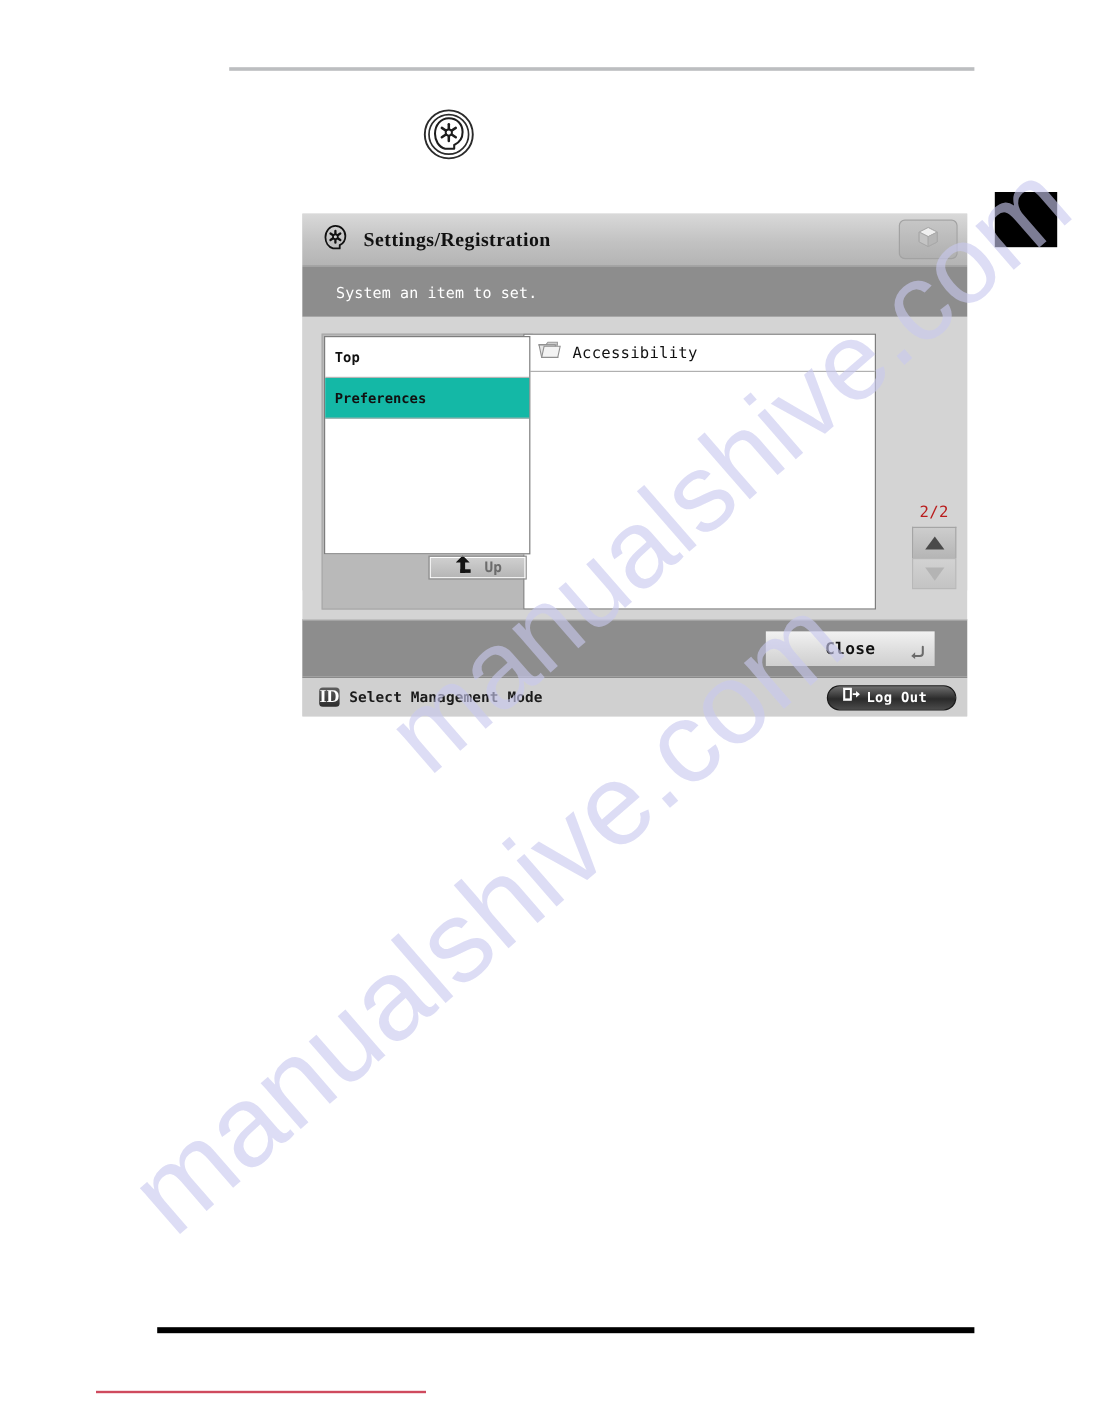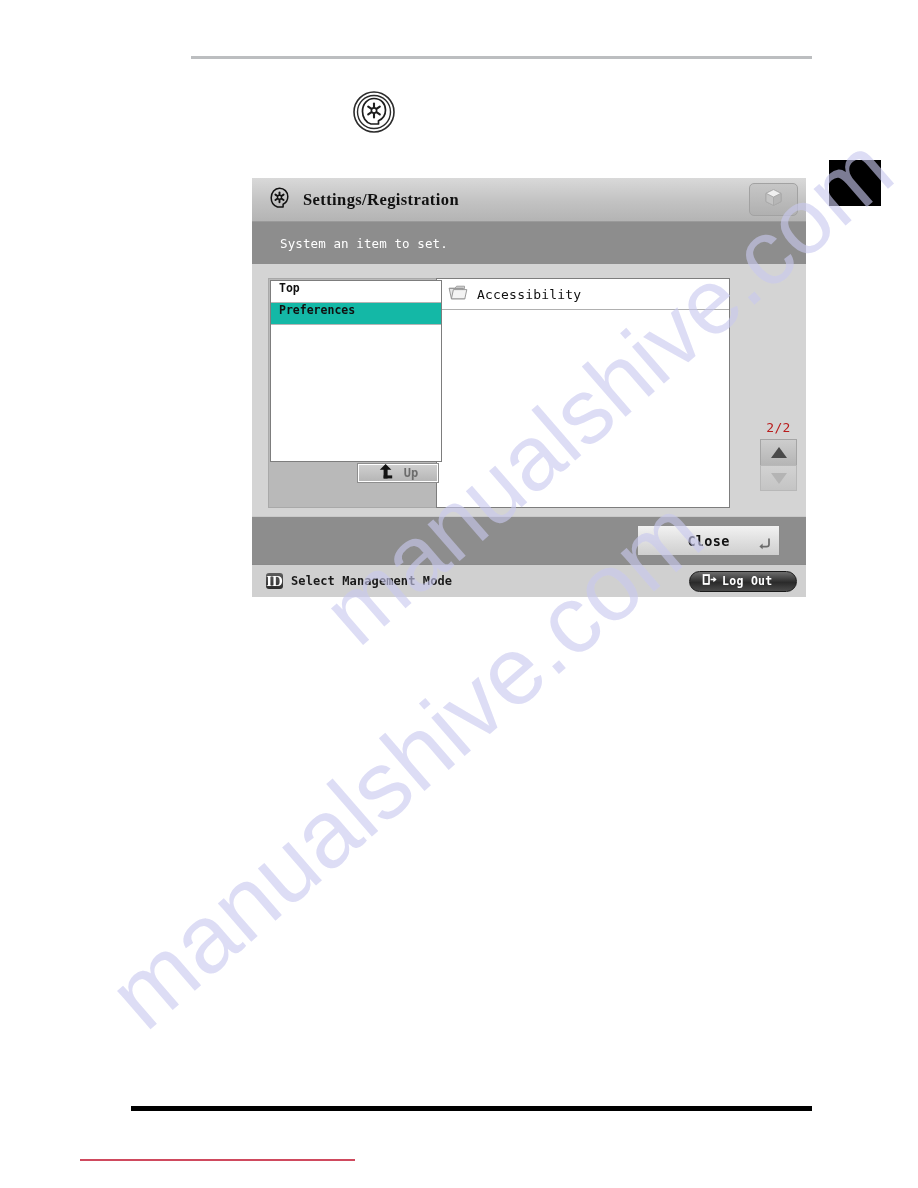--- a/index.html
+++ b/index.html
@@ -172,22 +172,23 @@
     left: 270px;
     top: 280px;
     width: 172px;
     height: 182px;
     background: #ffffff;
     border: 1px solid #7d7d7d;
     box-sizing: border-box;
     z-index: 12;
   }
   .tree-row {
-    height: 22px;
-    display: flex;
+    height: 34px;
+    display: flex;
+    align-items: center;
     padding-left: 8px;
     font-size: 11.5px;
     font-weight: 700;
     color: #111;
     font-family: "DejaVu Sans Mono", monospace;
     box-sizing: border-box;
     border-bottom: 1px solid #b5b5b5;
   }
   .tree-row.selected {
     background: #14b8a6;

